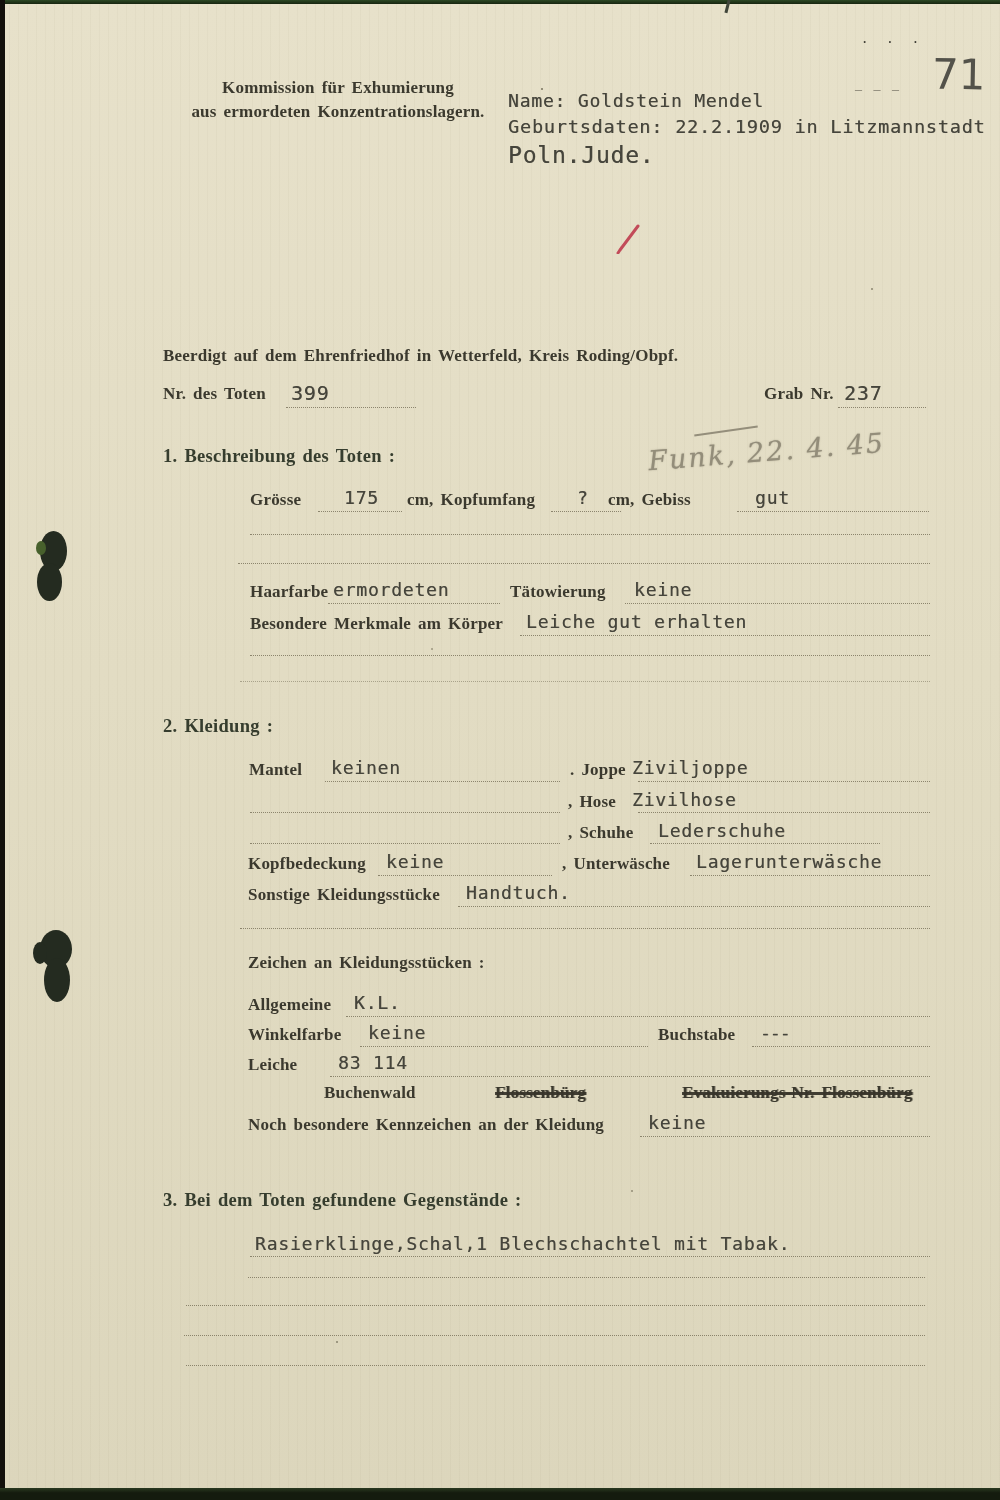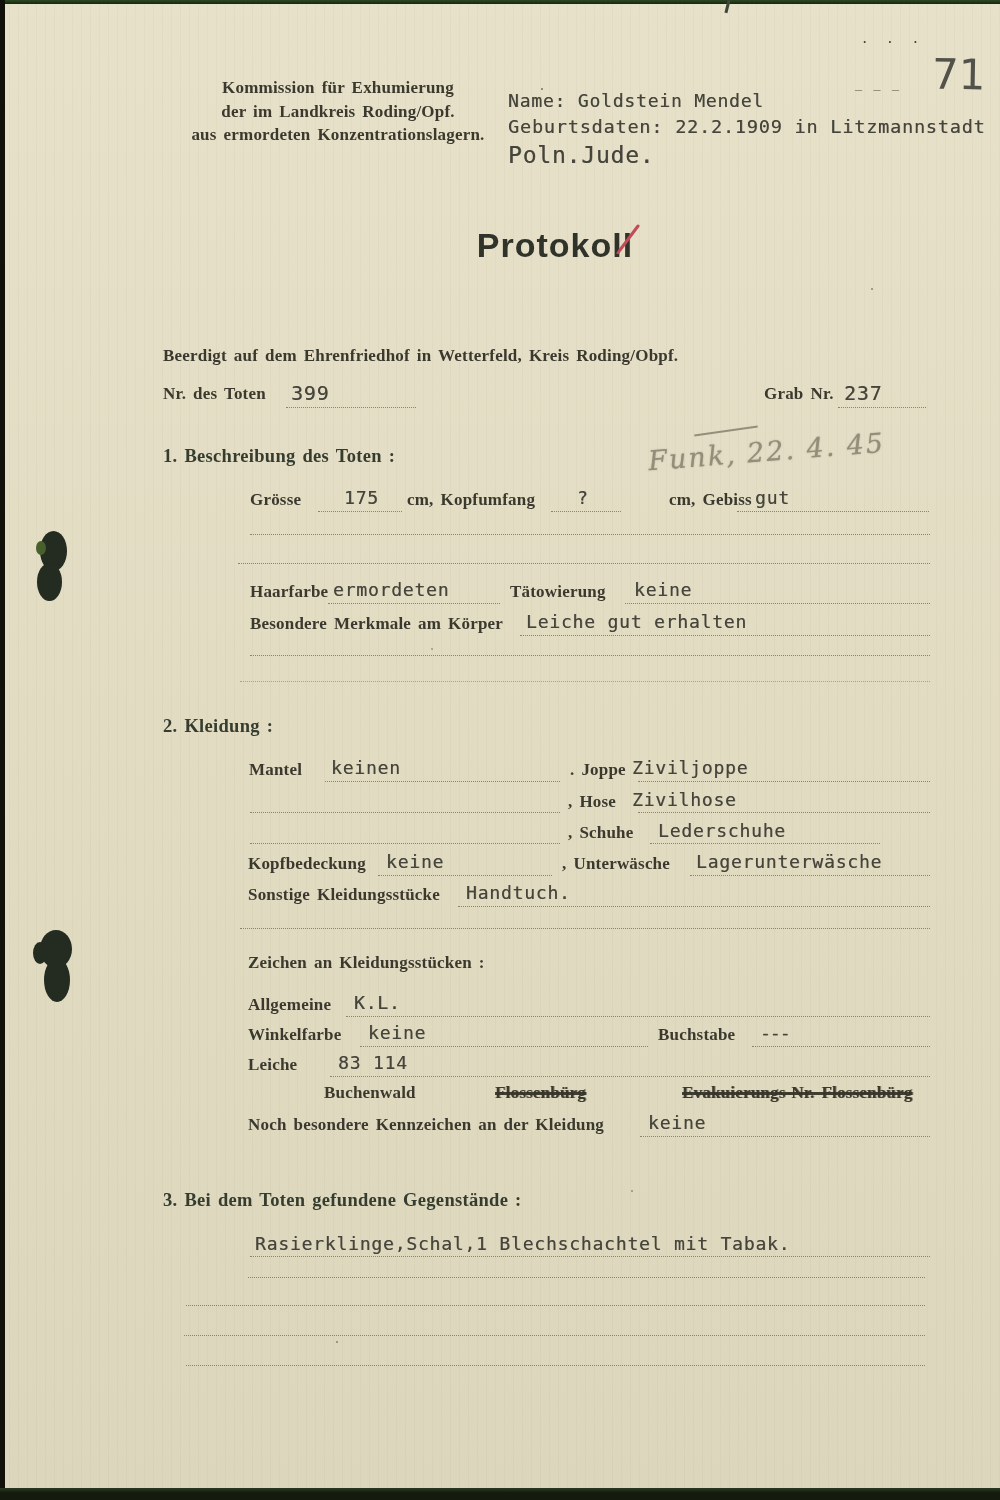--- a/index.html
+++ b/index.html
@@ -44,33 +44,31 @@
 <div class="page">
 
   <div class="edge top"></div>
   <div class="edge left"></div>
   <div class="edge bottom"></div>
   <div class="abs pen-stroke"></div>
   <div class="abs specks"></div>
 
   <div class="abs commission lbl">
     <div>Kommission für Exhumierung</div>
-    <div>der im Landkreis Roding/Opf.</div>
     <div>aus ermordeten Konzentrationslagern.</div>
   </div>
 
   <div class="abs typed" style="left:508px;top:90px;font-size:18px">Name: Goldstein Mendel</div>
   <div class="abs typed" style="left:508px;top:116px;font-size:18.5px">Geburtsdaten: 22.2.1909 in Litzmannstadt</div>
   <div class="abs typed" style="left:508px;top:142px;font-size:23px">Poln.Jude.</div>
 
   <div class="abs pagenum" style="left:932px;top:50px">71</div>
   <div class="abs pencil" style="left:862px;top:34px;font-size:16px;letter-spacing:8px;color:#3c3b33">· · ·</div>
   <div class="abs pencil" style="left:855px;top:82px;font-size:14px;letter-spacing:4px">– – –</div>
 
-  <div class="abs title-main" style="left:555px;top:226px;transform:translateX(-50%)">Protokoll</div>
   <svg class="abs" style="left:616px;top:220px" width="30" height="34" viewBox="0 0 30 34">
     <path d="M4 30 L22 6 M2 33 L6 27" stroke="#c24b59" stroke-width="3" fill="none" stroke-linecap="round"></path>
   </svg>
 
   <div class="abs lbl" style="left:163px;top:346px">Beerdigt auf dem Ehrenfriedhof in Wetterfeld, Kreis Roding/Obpf.</div>
   <div class="abs lbl" style="left:163px;top:384px">Nr. des Toten</div>
   <div class="abs typed" style="left:291px;top:381px;font-size:20px">399</div>
   <div class="dot" style="left:286px;top:407px;width:130px"></div>
   <div class="abs lbl" style="left:764px;top:384px">Grab Nr.</div>
   <div class="abs typed" style="left:844px;top:381px;font-size:20px">237</div>
@@ -79,21 +77,21 @@
   <div class="abs heading" style="left:163px;top:446px">1. Beschreibung des Toten :</div>
   <div class="abs" style="left:694px;top:430px;width:64px;height:2px;background:#948e7b;transform:rotate(-8deg)"></div>
   <div class="abs annotation" style="left:648px;top:436px">Funk, 22. 4. 45</div>
 
   <div class="abs lbl" style="left:250px;top:490px">Grösse</div>
   <div class="abs typed" style="left:344px;top:487px">175</div>
   <div class="dot" style="left:318px;top:511px;width:84px"></div>
   <div class="abs lbl" style="left:407px;top:490px">cm, Kopfumfang</div>
   <div class="abs typed" style="left:577px;top:487px">?</div>
   <div class="dot" style="left:551px;top:511px;width:70px"></div>
-  <div class="abs lbl" style="left:669px;top:490px">cm, Gebiss</div>
+  <div class="abs lbl" style="left:608px;top:490px">cm, Gebiss</div>
   <div class="abs typed" style="left:755px;top:487px">gut</div>
   <div class="dot" style="left:737px;top:511px;width:192px"></div>
 
   <div class="dot" style="left:250px;top:534px;width:680px"></div>
   <div class="dot" style="left:238px;top:563px;width:692px"></div>
 
   <div class="abs lbl" style="left:250px;top:582px">Haarfarbe</div>
   <div class="abs typed" style="left:333px;top:579px">ermordeten</div>
   <div class="dot" style="left:328px;top:603px;width:172px"></div>
   <div class="abs lbl" style="left:510px;top:582px">Tätowierung</div>

